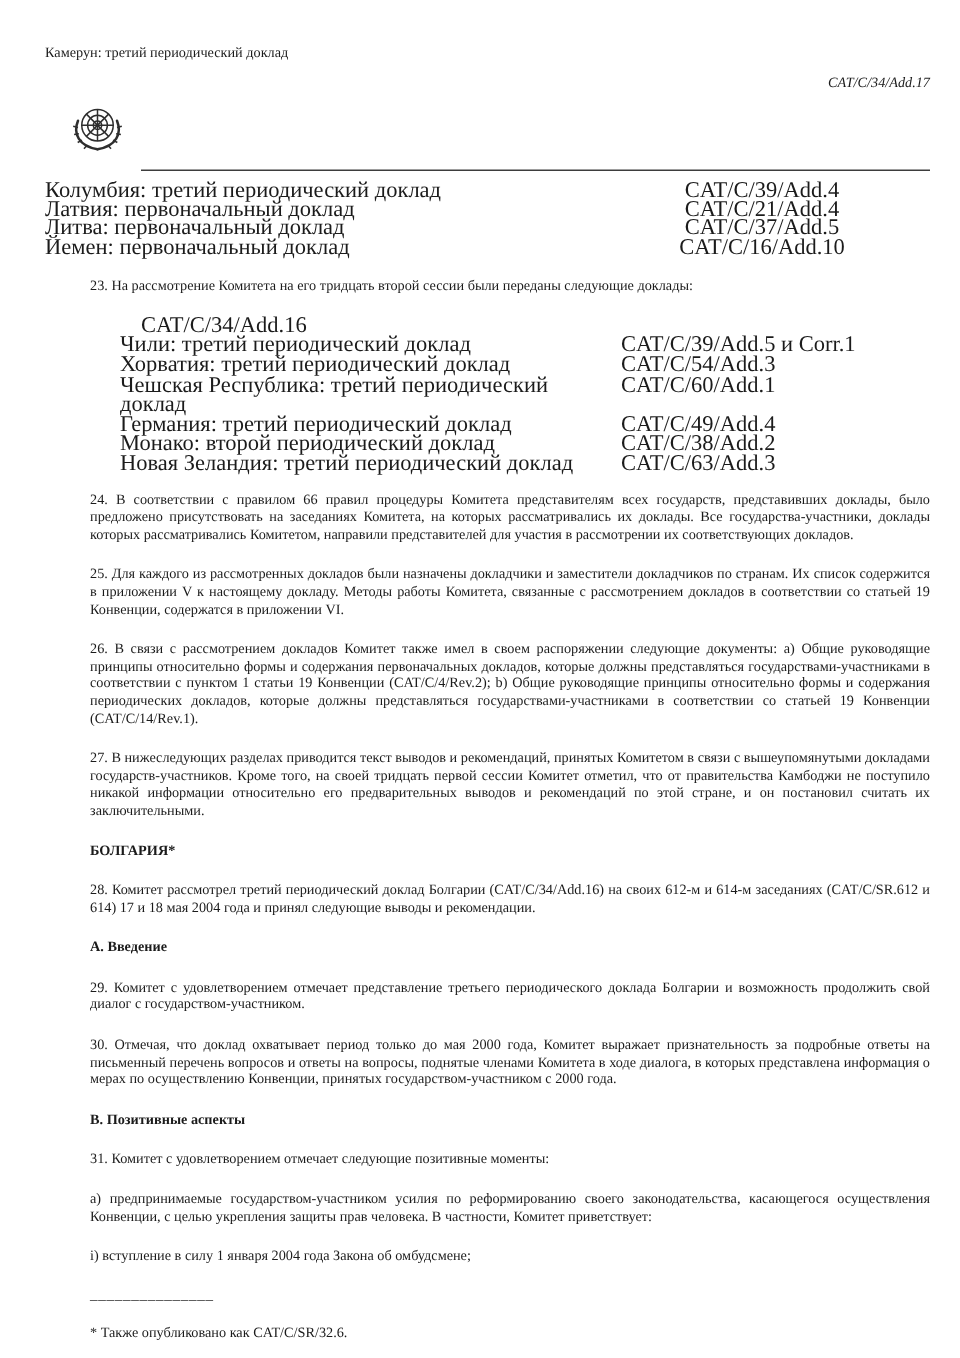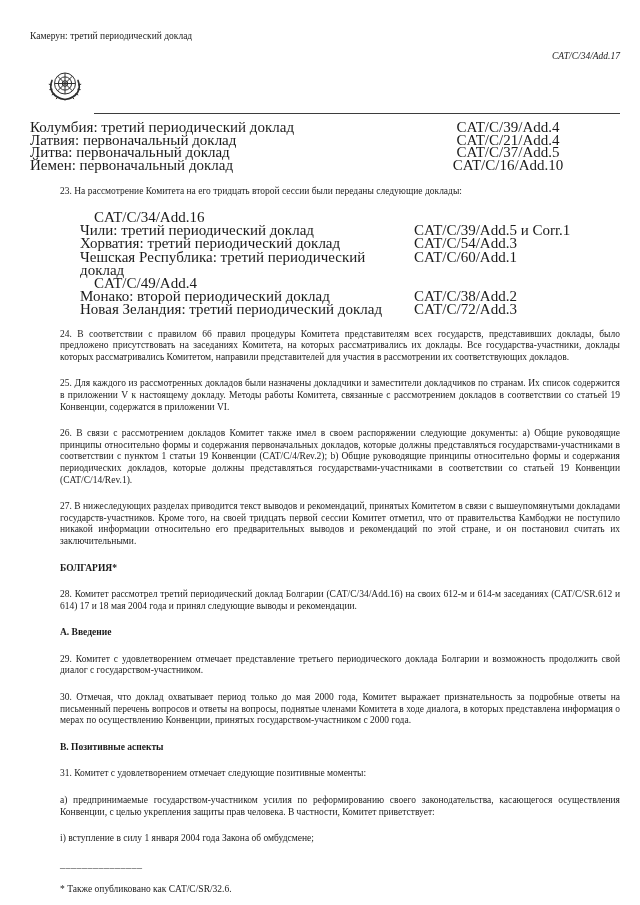--- a/index.html
+++ b/index.html
@@ -106,29 +106,30 @@
     </div>
     <div class="rrow">
       <span class="rl">Хорватия: третий периодический доклад</span>
       <span class="rs">CAT/C/54/Add.3</span>
     </div>
     <div class="rrow">
       <span class="rl">Чешская Республика: третий периодический доклад</span>
       <span class="rs">CAT/C/60/Add.1</span>
     </div>
     <div class="rrow">
+      <span class="rl">Германия: третий периодический доклад</span>
       <span class="rs">CAT/C/49/Add.4</span>
     </div>
     <div class="rrow">
       <span class="rl">Монако: второй периодический доклад</span>
       <span class="rs">CAT/C/38/Add.2</span>
     </div>
     <div class="rrow">
       <span class="rl">Новая Зеландия: третий периодический доклад</span>
-      <span class="rs">CAT/C/72/Add.3</span>
+      <span class="rs">CAT/C/63/Add.3</span>
     </div>
   </div>
 
   <p class="para tight">24. В соответствии с правилом 66 правил процедуры Комитета представителям всех государств, представивших доклады, было предложено присутствовать на заседаниях Комитета, на которых рассматривались их доклады. Все государства-участники, доклады которых рассматривались Комитетом, направили представителей для участия в рассмотрении их соответствующих докладов.</p>
   <p class="para">25. Для каждого из рассмотренных докладов были назначены докладчики и заместители докладчиков по странам. Их список содержится в приложении V к настоящему докладу. Методы работы Комитета, связанные с рассмотрением докладов в соответствии со статьей 19 Конвенции, содержатся в приложении VI.</p>
   <p class="para">26. В связи с рассмотрением докладов Комитет также имел в своем распоряжении следующие документы: a) Общие руководящие принципы относительно формы и содержания первоначальных докладов, которые должны представляться государствами-участниками в соответствии с пунктом 1 статьи 19 Конвенции (CAT/C/4/Rev.2); b) Общие руководящие принципы относительно формы и содержания периодических докладов, которые должны представляться государствами-участниками в соответствии со статьей 19 Конвенции (CAT/C/14/Rev.1).</p>
   <p class="para">27. В нижеследующих разделах приводится текст выводов и рекомендаций, принятых Комитетом в связи с вышеупомянутыми докладами государств-участников. Кроме того, на своей тридцать первой сессии Комитет отметил, что от правительства Камбоджи не поступило никакой информации относительно его предварительных выводов и рекомендаций по этой стране, и он постановил считать их заключительными.</p>
 
   <p class="para bold">БОЛГАРИЯ*</p>
 

